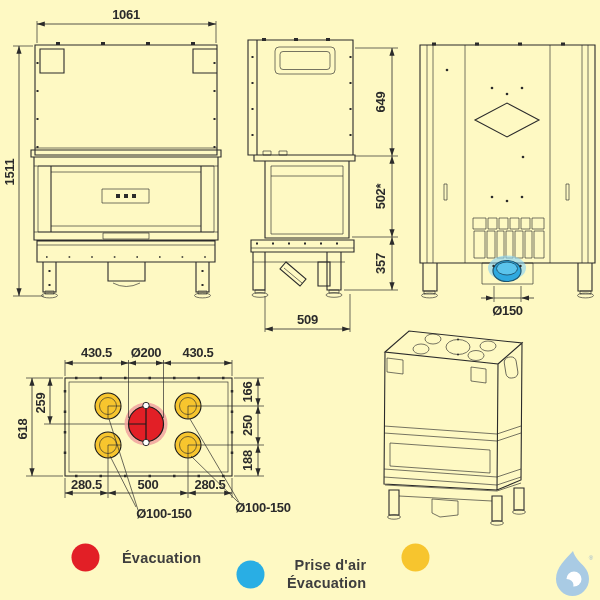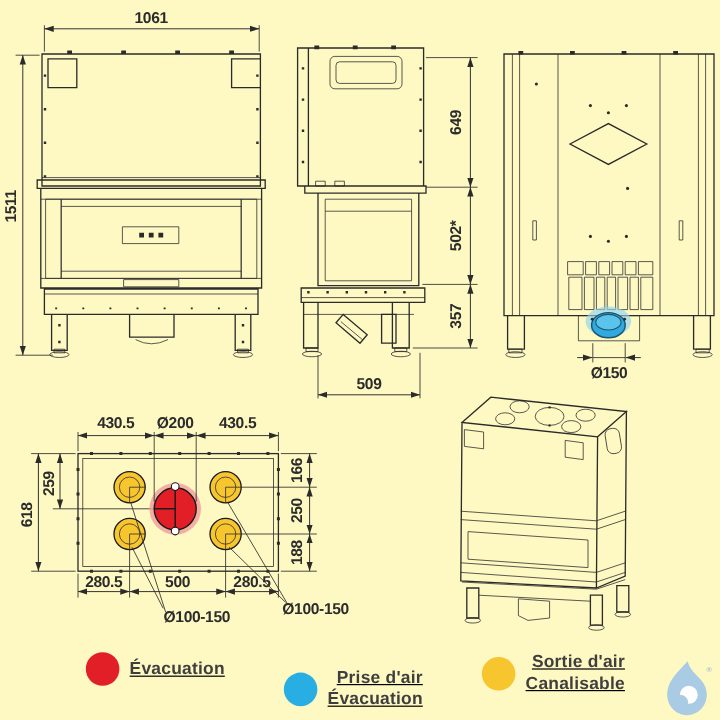--- a/index.html
+++ b/index.html
@@ -7,21 +7,21 @@
         font-family:"Liberation Sans",sans-serif;text-align:right;}
   svg text{font-family:"Liberation Sans",sans-serif;}
   .dim{font-weight:bold;font-size:13px;fill:#2b2b2b;letter-spacing:-0.3px;}
   .o1{fill:none;stroke:#2b2b2b;stroke-width:1.1;}
   .o2{fill:none;stroke:#2b2b2b;stroke-width:0.65;}
   .xl{fill:none;stroke:#2b2b2b;stroke-width:0.7;}
   .dl{stroke:#2b2b2b;stroke-width:0.8;marker-start:url(#ar);marker-end:url(#ar);}
   .pl{stroke:#2b2b2b;stroke-width:0.8;}
   .tk{fill:none;stroke:#2b2b2b;}
   .dot{fill:#2b2b2b;stroke:none;}
-  .legend-item{position:absolute;display:flex;align-items:center;gap:8px;text-decoration:underline;}
+  .legend-item{position:absolute;display:flex;align-items:center;gap:22px;}
   .legend-label{color:#3e3e3e;font-weight:bold;font-size:14.5px;line-height:18px;letter-spacing:0.2px;}
 </style>
 </head>
 <body>
 
 <div class="page">
 
 <svg width="600" height="600" viewBox="0 0 600 600" style="position:absolute;left:0;top:0;">
   <defs>
     <marker id="ar" markerWidth="9" markerHeight="7" refX="7.8" refY="3" orient="auto-start-reverse" markerUnits="userSpaceOnUse">
@@ -255,24 +255,20 @@
         </svg>
     <div class="legend-label">
       <div>Prise d'air</div>
       <div>Évacuation</div>
     </div>
   </div>
   <div class="legend-item" style="left:401px;top:543px;">
     <svg width="29" height="29">
           <circle cx="14.5" cy="14.5" r="14" fill="#F7C52E"></circle>
         </svg>
-    <div class="legend-label">
-      <div>Sortie d'air</div>
-      <div>Canalisable</div>
-    </div>
   </div>
 </div>
 
 <svg width="46" height="52" viewBox="0 0 46 52" style="position:absolute;left:550px;top:548px;">
   <path d="M23,3 C25,10 30,14 34,18.5 C37.5,22.5 39,26.5 39,31 C39,40.5 31.5,48 22.5,48 C13.5,48 6,40.5 6,31 C6,19 16,11 23,3 Z" fill="#A9CBE4"></path>
   <circle cx="24" cy="31" r="7.5" fill="#ffffff"></circle>
   <ellipse cx="16.5" cy="37" rx="7" ry="6" fill="#A9CBE4"></ellipse>
   <text x="41" y="12" font-size="6" fill="#9ab6cf" text-anchor="middle">®</text>
 </svg>
 

